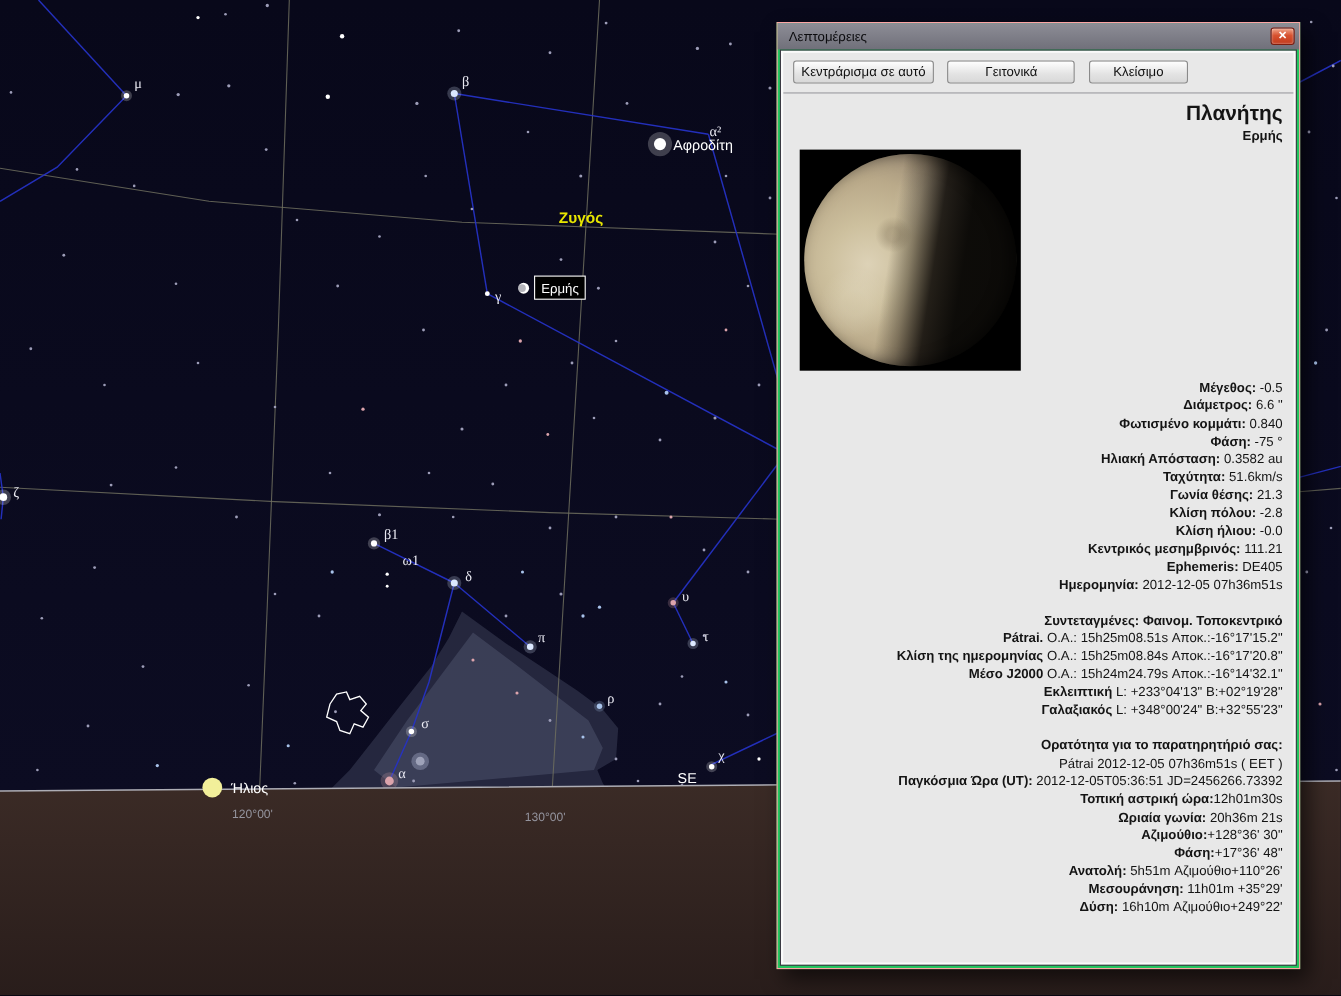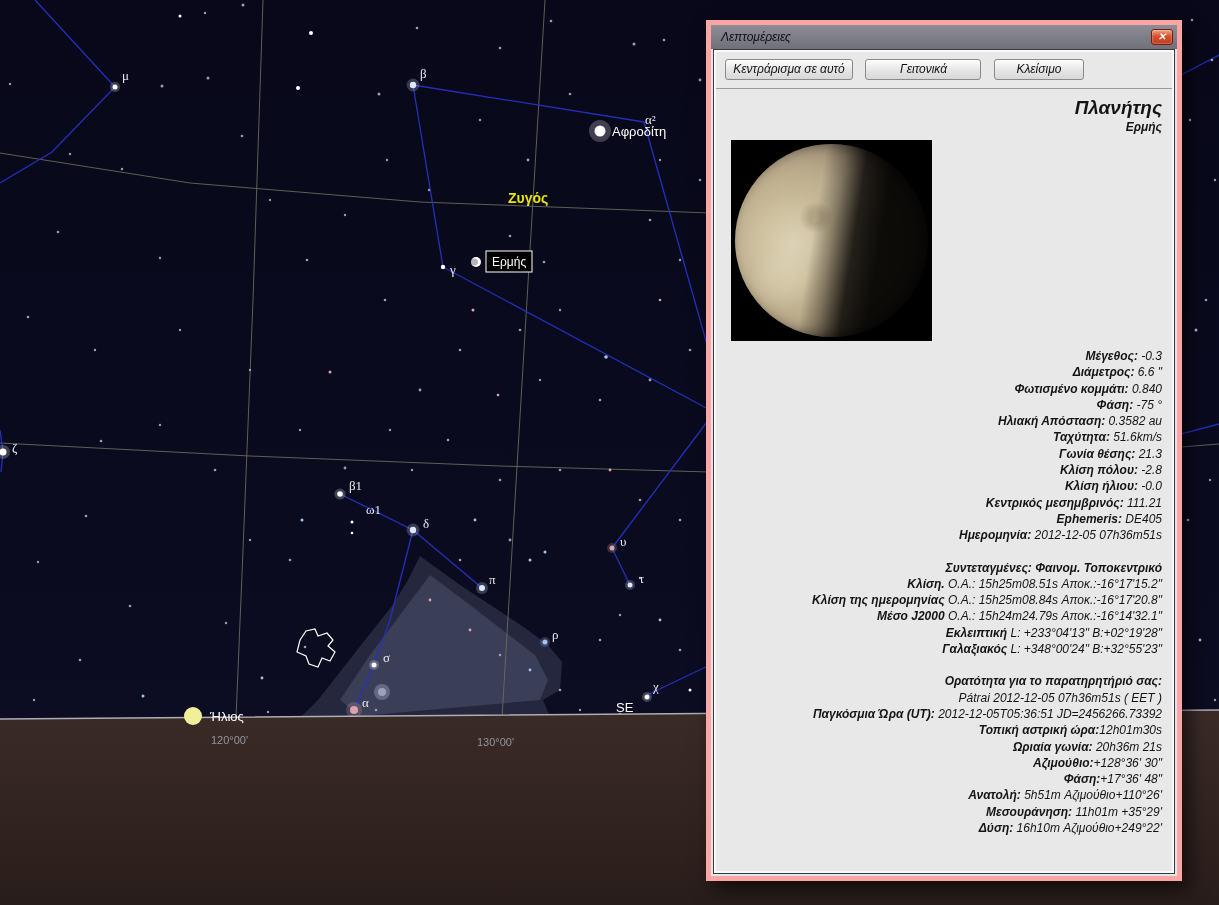--- a/index.html
+++ b/index.html
@@ -2,22 +2,22 @@
 <html><head>
 <meta charset="utf-8">
 <style>
   html,body{margin:0;padding:0;background:#000;}
   .stage{position:relative;width:1219px;height:905px;overflow:hidden;
          font-family:"Liberation Sans",sans-serif;background:#0b0b20;}
   .stage svg{position:absolute;left:0;top:0;}
 
   
   .dialog{position:absolute;left:706px;top:20px;width:476px;height:861px;
-          background:#e5e5e5;border:5px solid #fca5a5;box-sizing:border-box;
-          box-shadow:7px 9px 18px rgba(0,0,0,.6);font-style:italic;}
+          background:#22c55e;border:1px solid #fca5a5;box-sizing:border-box;
+          box-shadow:7px 9px 18px rgba(0,0,0,.6);}
   .titlebar{position:relative;height:24px;line-height:24px;padding:0 10px;
             font-size:12px;color:#0b0b0e;
             background:linear-gradient(#8d8d96,#70707a);}
   .close-btn{position:absolute;top:4px;right:4px;width:22px;height:16px;
              border:1px solid #7a1d10;border-radius:3px;box-sizing:border-box;
              background:linear-gradient(#f0a488,#d7512f 45%,#c03a1d);
              color:#fff;font-size:10px;font-weight:bold;text-align:center;line-height:14px;
              box-shadow:inset 0 0 2px rgba(255,255,255,.7);cursor:pointer;}
   .dialog-body{position:absolute;left:3px;right:3px;top:25px;bottom:3px;
                background:#e8e8e8;border:2px solid #fafafa;outline:1px solid #3a3a42;
@@ -274,37 +274,37 @@
         <span class="btn b2">Γειτονικά</span>
         <span class="btn b3">Κλείσιμο</span>
       </div>
       <div class="content">
         <div class="obj-type">Πλανήτης</div>
         <div class="obj-name">Ερμής</div>
         <div class="planet-img">
           <div class="sphere"></div>
         </div>
         <div class="rows">
-            <div class="row"><b>Μέγεθος:</b><span> -0.3</span></div>
+            <div class="row"><b>Μέγεθος:</b><span> -0.5</span></div>
             <div class="row"><b>Διάμετρος:</b><span> 6.6 "</span></div>
             <div class="row"><b>Φωτισμένο κομμάτι:</b><span> 0.840</span></div>
             <div class="row"><b>Φάση:</b><span> -75 °</span></div>
             <div class="row"><b>Ηλιακή Απόσταση:</b><span> 0.3582 au</span></div>
             <div class="row"><b>Ταχύτητα:</b><span> 51.6km/s</span></div>
             <div class="row"><b>Γωνία θέσης:</b><span> 21.3</span></div>
             <div class="row"><b>Κλίση πόλου:</b><span> -2.8</span></div>
             <div class="row"><b>Κλίση ήλιου:</b><span> -0.0</span></div>
             <div class="row"><b>Κεντρικός μεσημβρινός:</b><span> 111.21</span></div>
             <div class="row"><b>Ephemeris:</b><span> DE405</span></div>
             <div class="row"><b>Ημερομηνία:</b><span> 2012-12-05 07h36m51s</span></div>
           </div>
         <div class="sect-gap"></div>
         <div class="rows">
             <div class="row"><b>Συντεταγμένες: Φαινομ. Τοποκεντρικό</b><span></span></div>
-            <div class="row"><b>Κλίση.</b><span> O.A.: 15h25m08.51s Αποκ.:-16°17'15.2"</span></div>
+            <div class="row"><b>Pátrai.</b><span> O.A.: 15h25m08.51s Αποκ.:-16°17'15.2"</span></div>
             <div class="row"><b>Κλίση της ημερομηνίας</b><span> O.A.: 15h25m08.84s Αποκ.:-16°17'20.8"</span></div>
             <div class="row"><b>Μέσο J2000</b><span> O.A.: 15h24m24.79s Αποκ.:-16°14'32.1"</span></div>
             <div class="row"><b>Εκλειπτική</b><span> L: +233°04'13" B:+02°19'28"</span></div>
             <div class="row"><b>Γαλαξιακός</b><span> L: +348°00'24" B:+32°55'23"</span></div>
           </div>
         <div class="sect-gap"></div>
         <div class="rows">
             <div class="row"><b>Ορατότητα για το παρατηρητήριό σας:</b><span></span></div>
             <div class="row"><b></b><span>Pátrai 2012-12-05 07h36m51s ( EET )</span></div>
             <div class="row"><b>Παγκόσμια Ώρα (UT):</b><span> 2012-12-05T05:36:51 JD=2456266.73392</span></div>

